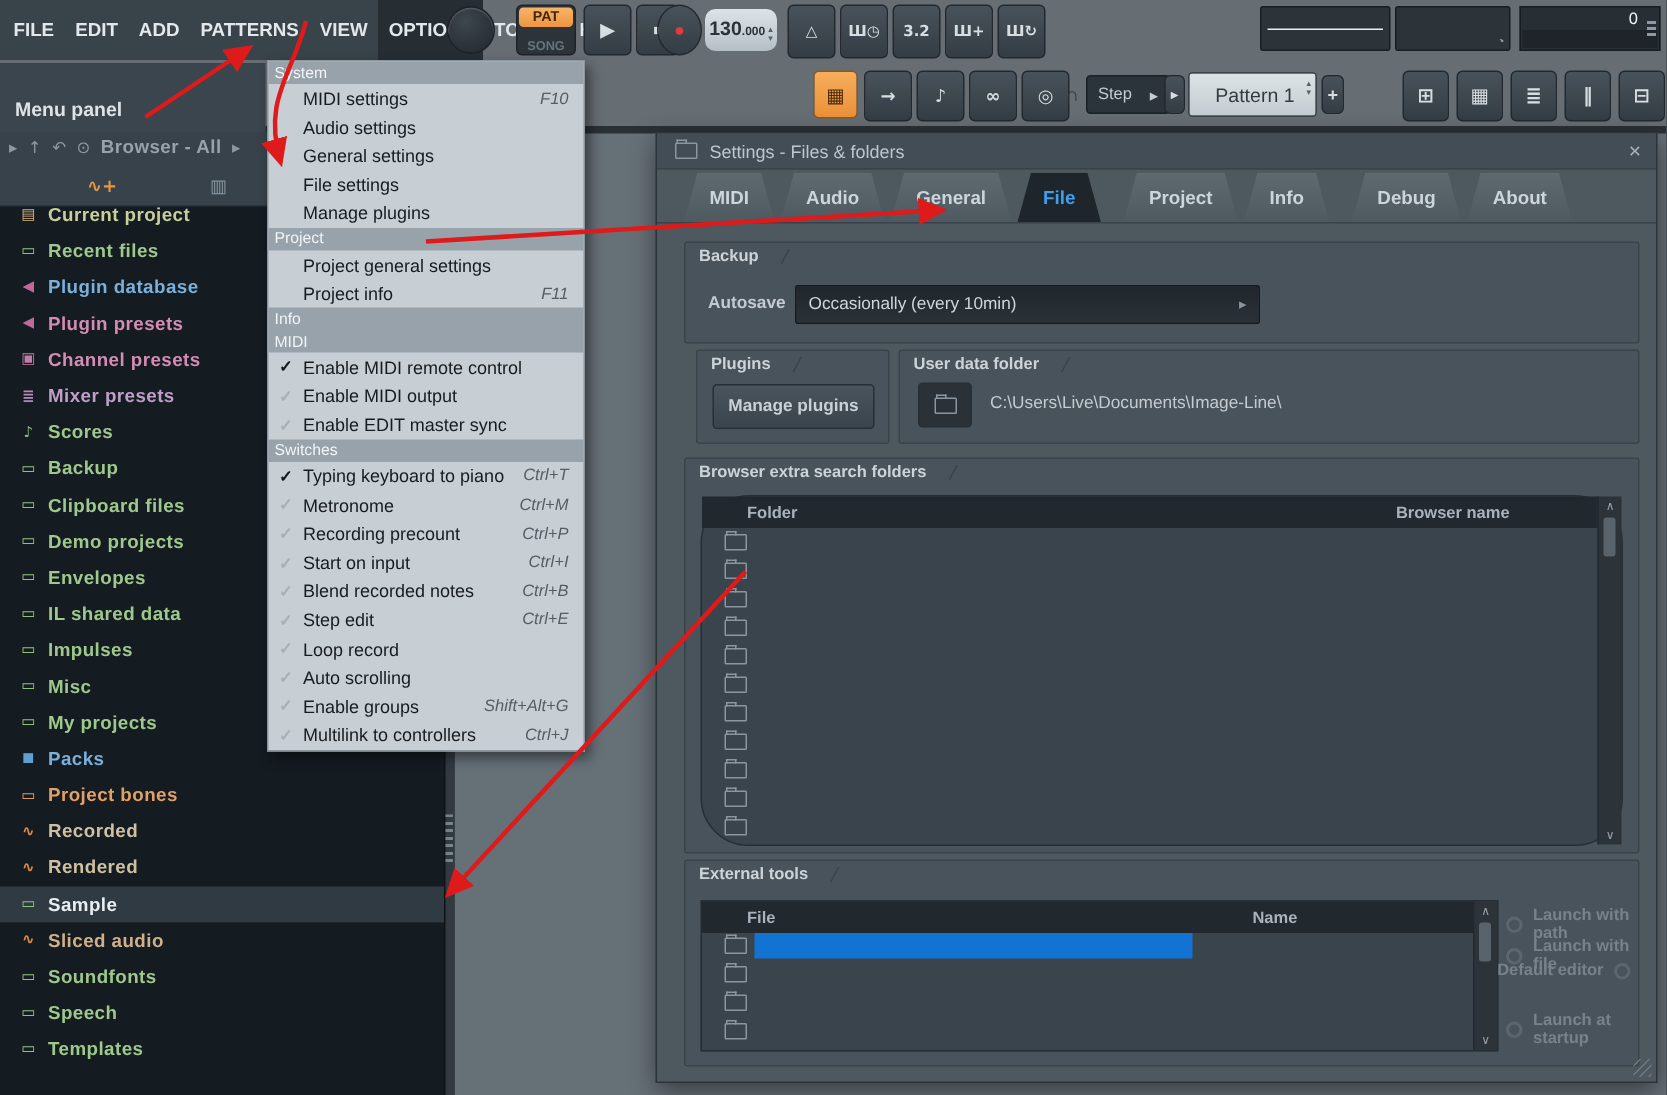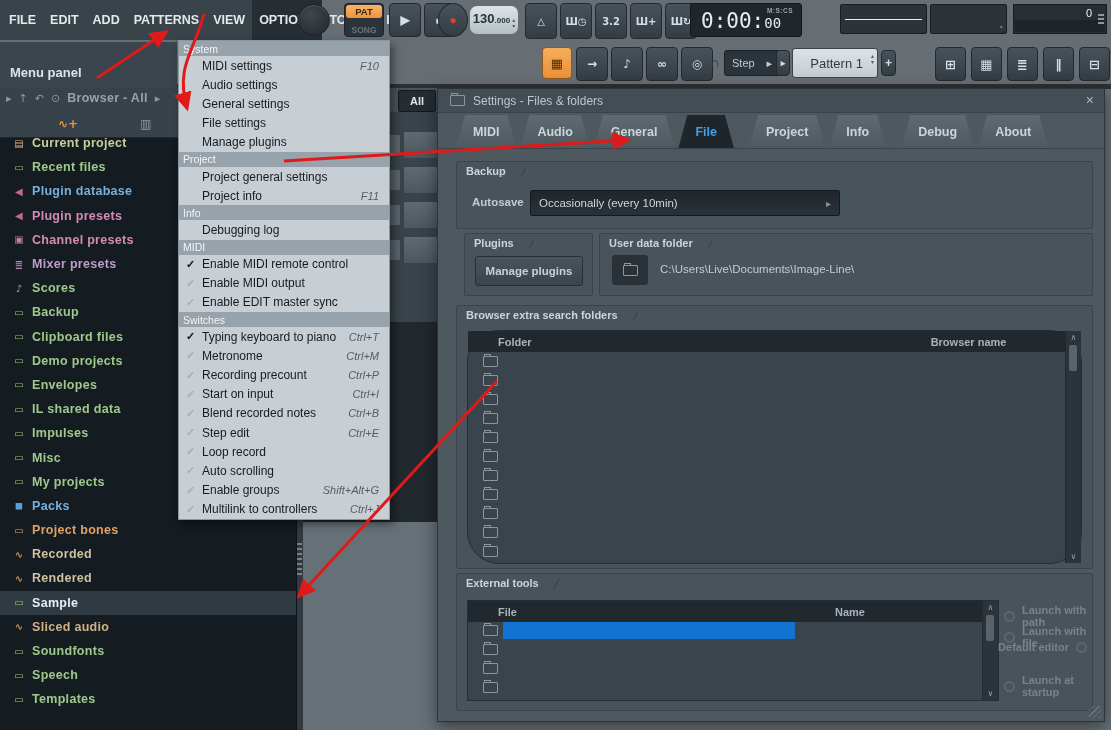--- a/index.html
+++ b/index.html
@@ -180,24 +180,20 @@
       <span class="spin">▴<br>▾</span>
     </div>
     <div class="abs" style="left:525px;top:3px;display:flex;gap:3px;">
 
     <div class="tbtn glyph" style="width:30px;height:34px;font-size:10px;">△</div>
         <div class="tbtn glyph" style="width:30px;height:34px;font-size:10px;">Ш◷</div>
         <div class="tbtn glyph" style="width:30px;height:34px;font-size:10px;">3.2</div>
         <div class="tbtn glyph" style="width:30px;height:34px;font-size:10px;">Ш+</div>
         <div class="tbtn glyph" style="width:30px;height:34px;font-size:10px;">Ш↻</div>
       </div>
-    <div class="abs timedisp">
-      <span class="unit">M:S:CS</span>
-      <span class="digits"><span class="main">0:00:</span><span class="sub">00</span></span>
-    </div>
     <div class="abs panel" style="left:840px;top:4px;width:87px;height:30px;">
         <span class="scopeline"></span>
       </div>
     <div class="abs panel" style="left:930px;top:4px;width:77px;height:30px;">
         <span class="clockg">◔</span>
       </div>
     <div class="abs counter" style="left:1013px;top:4px;width:94px;height:30px;">
       <span class="val">0</span>
       <span class="low"></span>
       <span class="minigrid"></span>
@@ -238,37 +234,20 @@
         <div class="tbtn glyph" style="width:29px;height:32px;font-size:13px;">‖</div>
         <div class="tbtn glyph" style="width:29px;height:32px;font-size:13px;">⊟</div>
       </div>
   </div>
   <div class="abs tb2dark"></div>
 
   <div class="abs" style="left:0;top:42px;width:177px;height:46px;background:#3a454d;display:flex;align-items:flex-end;padding:0 0 8px 10px;">
     <span style="font-size:13px;font-weight:bold;color:#dde3e7;">Menu panel</span>
   </div>
 
-  <div class="abs rack">
-    <div class="rack-head">
-      <span class="fico rfold"></span>
-      <div class="allbtn">All</div>
-    </div>
-    <div class="rack-body">
-      <div class="rrow-spin" style="left:83px;top:22px;"></div>
-      <div class="rrow-cell" style="left:100px;top:19px;"></div>
-      <div class="rrow-spin" style="left:83px;top:57px;"></div>
-      <div class="rrow-cell" style="left:100px;top:54px;"></div>
-      <div class="rrow-spin" style="left:83px;top:92px;"></div>
-      <div class="rrow-cell" style="left:100px;top:89px;"></div>
-      <div class="rrow-spin" style="left:83px;top:127px;"></div>
-      <div class="rrow-cell" style="left:100px;top:124px;"></div>
-    </div>
-    <div class="rack-low"></div>
-  </div>
 
   <div class="abs sidebar">
     <div class="abs sb-head">
       <div class="sb-navrow">
         <span style="display:flex;gap:7px;">
 
         <span class="glyph">▸</span>
             <span class="glyph">↑</span>
             <span class="glyph">↶</span>
             <span class="glyph">⊙</span>
@@ -629,25 +608,20 @@
         <span class="lbl">Project info</span>
         <span class="sc">F11</span>
       </div>
 
       <div class="mrow header">
 
         <span class="lbl">Info</span>
         <span class="sc"></span>
       </div>
 
-      <div class="mrow">
-        <span class="check"></span>
-        <span class="lbl">Debugging log</span>
-        <span class="sc"></span>
-      </div>
 
       <div class="mrow header">
 
         <span class="lbl">MIDI</span>
         <span class="sc"></span>
       </div>
 
       <div class="mrow ck-strong">
         <span class="check">✓</span>
         <span class="lbl">Enable MIDI remote control</span>

